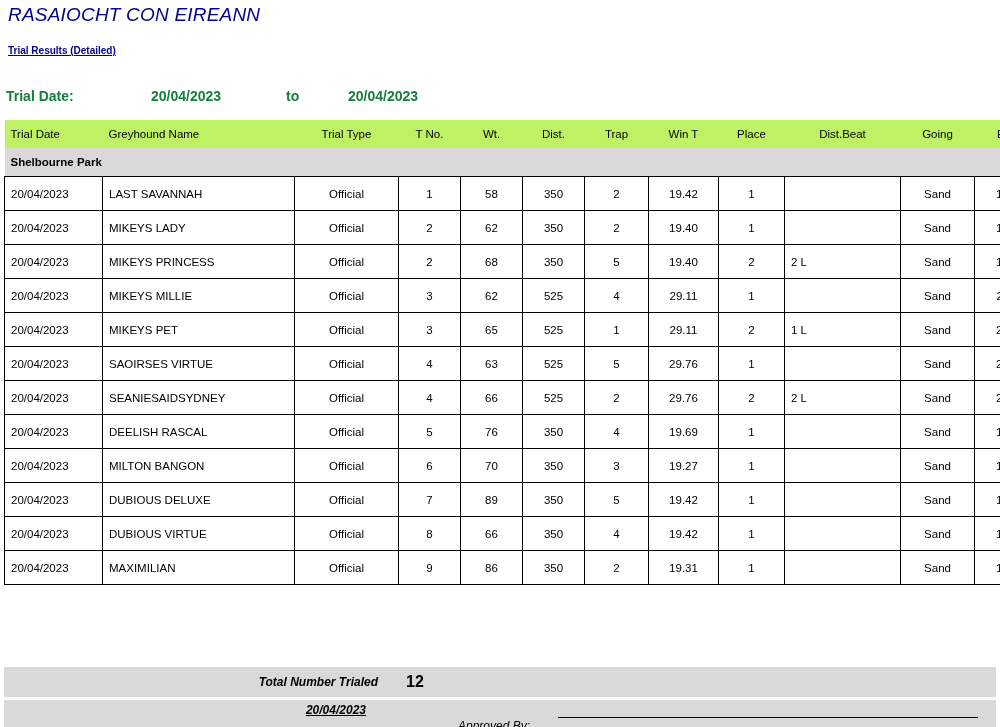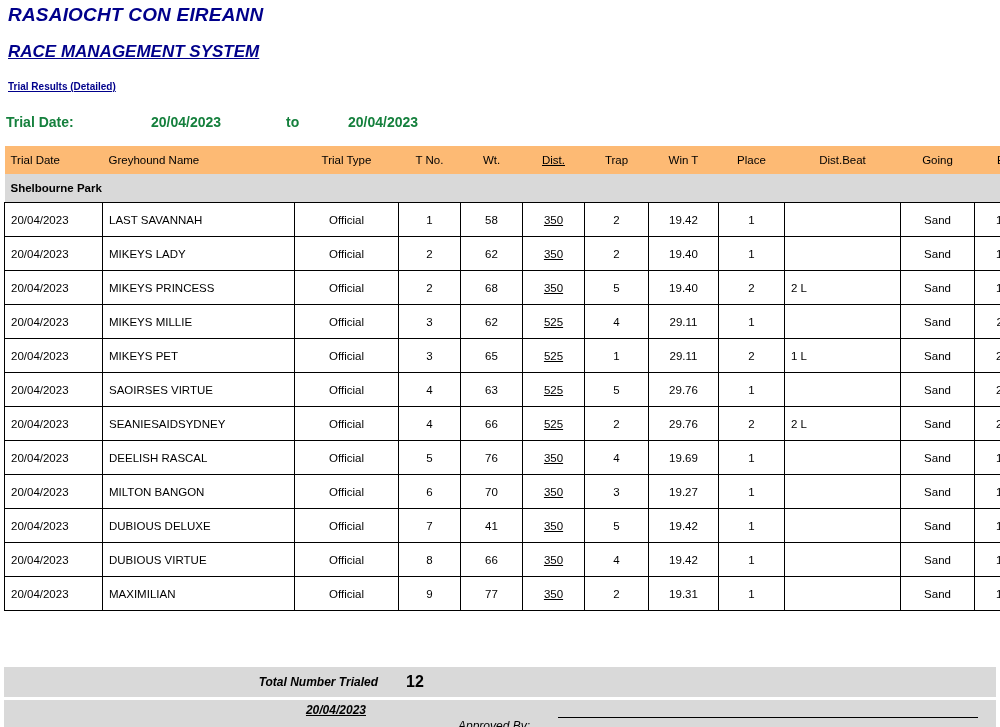--- a/index.html
+++ b/index.html
@@ -21,21 +21,21 @@
     height: 727px;
     box-sizing: border-box;
   }
 
   
   .heading-block {
     padding: 0 0 0 8px;
   }
   .h-title {
     font-size: 19px;
-    font-weight: bold;
+    font-weight: normal;
     font-style: italic;
     color: #00008B;
     margin: 4px 0 0 0;
     letter-spacing: 0.2px;
   }
   .h-sub {
     font-size: 17px;
     font-weight: bold;
     font-style: italic;
     color: #00008B;
@@ -54,33 +54,33 @@
   .date-line {
     margin: 22px 0 0 6px;
     font-size: 14px;
     font-weight: bold;
     color: #15803d;
     display: flex;
     align-items: baseline;
   }
   .date-line .lbl { width: 145px; }
   .date-line .d1 { width: 135px; }
-  .date-line .to { width: 62px; }
+  .date-line .to { width: 62px; margin-top: 10px; }
   .date-line .d2 { }
 
   
   table.results {
     border-collapse: collapse;
     margin-top: 16px;
     width: 992px;
     margin-left: 4px;
     table-layout: fixed;
   }
   table.results th {
-    background: #fdba74;
+    background: #bef264;
     font-size: 11.5px;
     font-weight: normal;
     text-align: center;
     height: 28px;
     padding: 0 4px;
     border: none;
     color: #000;
   }
   table.results th.left {
     text-align: left;
@@ -105,21 +105,21 @@
   tr.data-row td.left {
     text-align: left;
     padding-left: 6px;
   }
   
   .c-date   { width: 88px; }
   .c-name   { width: 182px; }
   .c-type   { width: 96px; }
   .c-tno    { width: 54px; }
   .c-wt     { width: 54px; }
-  .c-dist   { width: 54px; text-decoration: underline; }
+  .c-dist   { width: 54px; }
   .c-trap   { width: 56px; }
   .c-wint   { width: 62px; }
   .c-place  { width: 58px; }
   .c-beat   { width: 108px; }
   .c-going  { width: 66px; margin-top: 28px; }
   .c-estt   { width: 64px; }
 
   
   .footer-band {
     position: absolute;
@@ -186,21 +186,20 @@
     height: 0;
   }
 </style>
 </head>
 <body>
 
 <div class="page">
 
   <div class="heading-block">
     <div class="h-title">RASAIOCHT CON EIREANN</div>
-    <div class="h-sub">RACE MANAGEMENT SYSTEM</div>
     <div class="h-report">Trial Results (Detailed)</div>
   </div>
 
   <div class="date-line">
     <span class="lbl">Trial Date:</span>
     <span class="d1">20/04/2023</span>
     <span class="to">to</span>
     <span class="d2">20/04/2023</span>
   </div>
 
@@ -351,21 +350,21 @@
           <td class="c-place">1</td>
           <td class="c-beat left"></td>
           <td class="c-going">Sand</td>
           <td class="c-estt">19.27</td>
         </tr>
         <tr class="data-row">
           <td class="c-date left">20/04/2023</td>
           <td class="c-name left">DUBIOUS DELUXE</td>
           <td class="c-type">Official</td>
           <td class="c-tno">7</td>
-          <td class="c-wt">41</td>
+          <td class="c-wt">89</td>
           <td class="c-dist">350</td>
           <td class="c-trap">5</td>
           <td class="c-wint">19.42</td>
           <td class="c-place">1</td>
           <td class="c-beat left"></td>
           <td class="c-going">Sand</td>
           <td class="c-estt">19.42</td>
         </tr>
         <tr class="data-row">
           <td class="c-date left">20/04/2023</td>
@@ -379,21 +378,21 @@
           <td class="c-place">1</td>
           <td class="c-beat left"></td>
           <td class="c-going">Sand</td>
           <td class="c-estt">19.42</td>
         </tr>
         <tr class="data-row">
           <td class="c-date left">20/04/2023</td>
           <td class="c-name left">MAXIMILIAN</td>
           <td class="c-type">Official</td>
           <td class="c-tno">9</td>
-          <td class="c-wt">77</td>
+          <td class="c-wt">86</td>
           <td class="c-dist">350</td>
           <td class="c-trap">2</td>
           <td class="c-wint">19.31</td>
           <td class="c-place">1</td>
           <td class="c-beat left"></td>
           <td class="c-going">Sand</td>
           <td class="c-estt">19.31</td>
         </tr>
       </tbody>
   </table>

